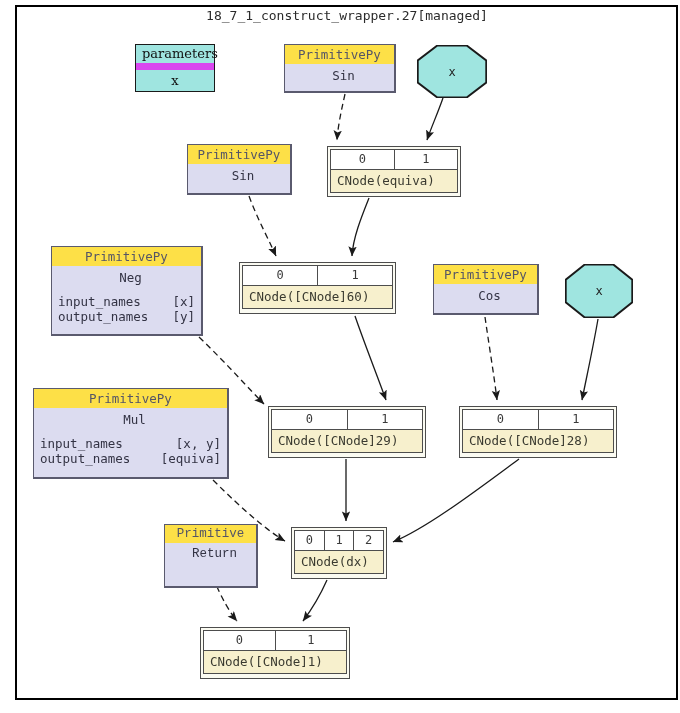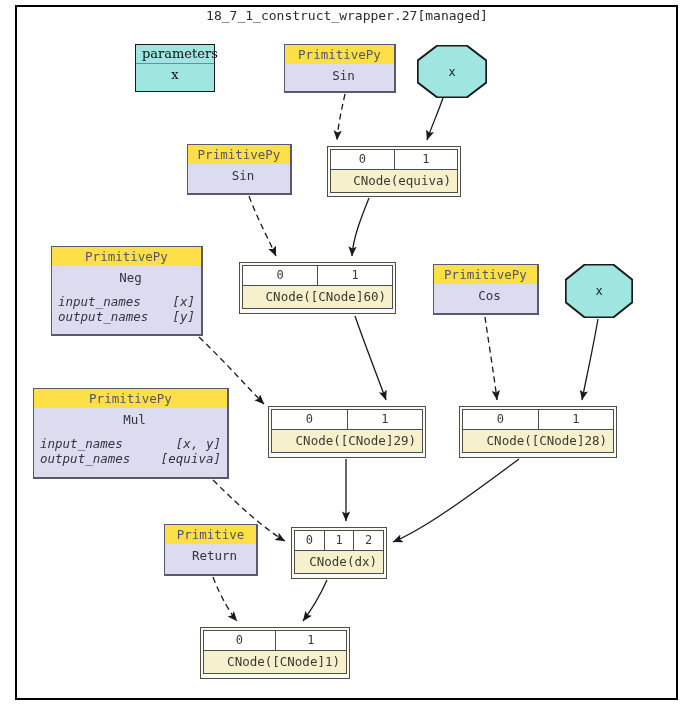--- a/index.html
+++ b/index.html
@@ -51,21 +51,21 @@
     border: 1px solid #1a1a1a;
     background: #9fe5e0;
     box-sizing: border-box;
     font-family: "DejaVu Serif", serif;
   }
   .params-head {
     text-align: center;
     font-size: 13px;
     color: #111111;
     padding: 1px 6px 2px 6px;
-    border-bottom: 1px solid #d946ef;
+    border-bottom: 7px solid #d946ef;
     white-space: nowrap;
   }
   .params-body {
     text-align: center;
     font-size: 13px;
     color: #111111;
     padding: 3px 6px 4px 6px;
     white-space: nowrap;
   }
   
@@ -108,21 +108,20 @@
     color: #333344;
     padding: 4px 0 3px 8px;
     white-space: nowrap;
   }
   .prim-attrs {
     padding: 6px 6px 3px 6px;
     font-size: 12.5px;
     color: #333344;
     line-height: 15px;
     white-space: nowrap;
-    font-style: italic;
   }
   .prim-attr {
     display: flex;
     justify-content: space-between;
     gap: 8px;
   }
   
   .cnode {
     position: absolute;
     border: 1px solid #4d4d4d;
@@ -145,21 +144,21 @@
     color: #3a3a3a;
     padding: 2px 0 3px 0;
     border-right: 1px solid #4d4d4d;
     background: #ffffff;
     box-sizing: border-box;
   }
   .cnode-port:last-child { border-right: none; }
   .cnode-label {
     border-top: 1px solid #4d4d4d;
     background: #f7f0cd;
-    text-align: right;
+    text-align: left;
     font-size: 12.5px;
     color: #3a3a30;
     padding: 3px 6px 4px 6px;
     white-space: nowrap;
   }
 </style>
 </head>
 <body>
 
 <div id="canvas">
@@ -251,21 +250,21 @@
         </div>
       </div>
   </div>
 
   <div class="prim-node" style="left: 426px; top: 264px; width: 106px; height: 51px;">
     <div class="prim-head">PrimitivePy</div>
     <div class="prim-title">Cos</div>
 
   </div>
 
-  <div class="prim-node" style="left: 157px; top: 524px; width: 94px; height: 52px;">
+  <div class="prim-node" style="left: 157px; top: 524px; width: 94px; height: 64px; font-family: Liberation Mono, monospace;">
     <div class="prim-head">Primitive</div>
     <div class="prim-title">Return</div>
 
   </div>
 
   <div class="cnode" style="left: 320px; top: 146px; width: 134px; height: 51px;">
     <div class="cnode-inner">
       <div class="cnode-ports">
           <div class="cnode-port">0</div>
           <div class="cnode-port">1</div>

